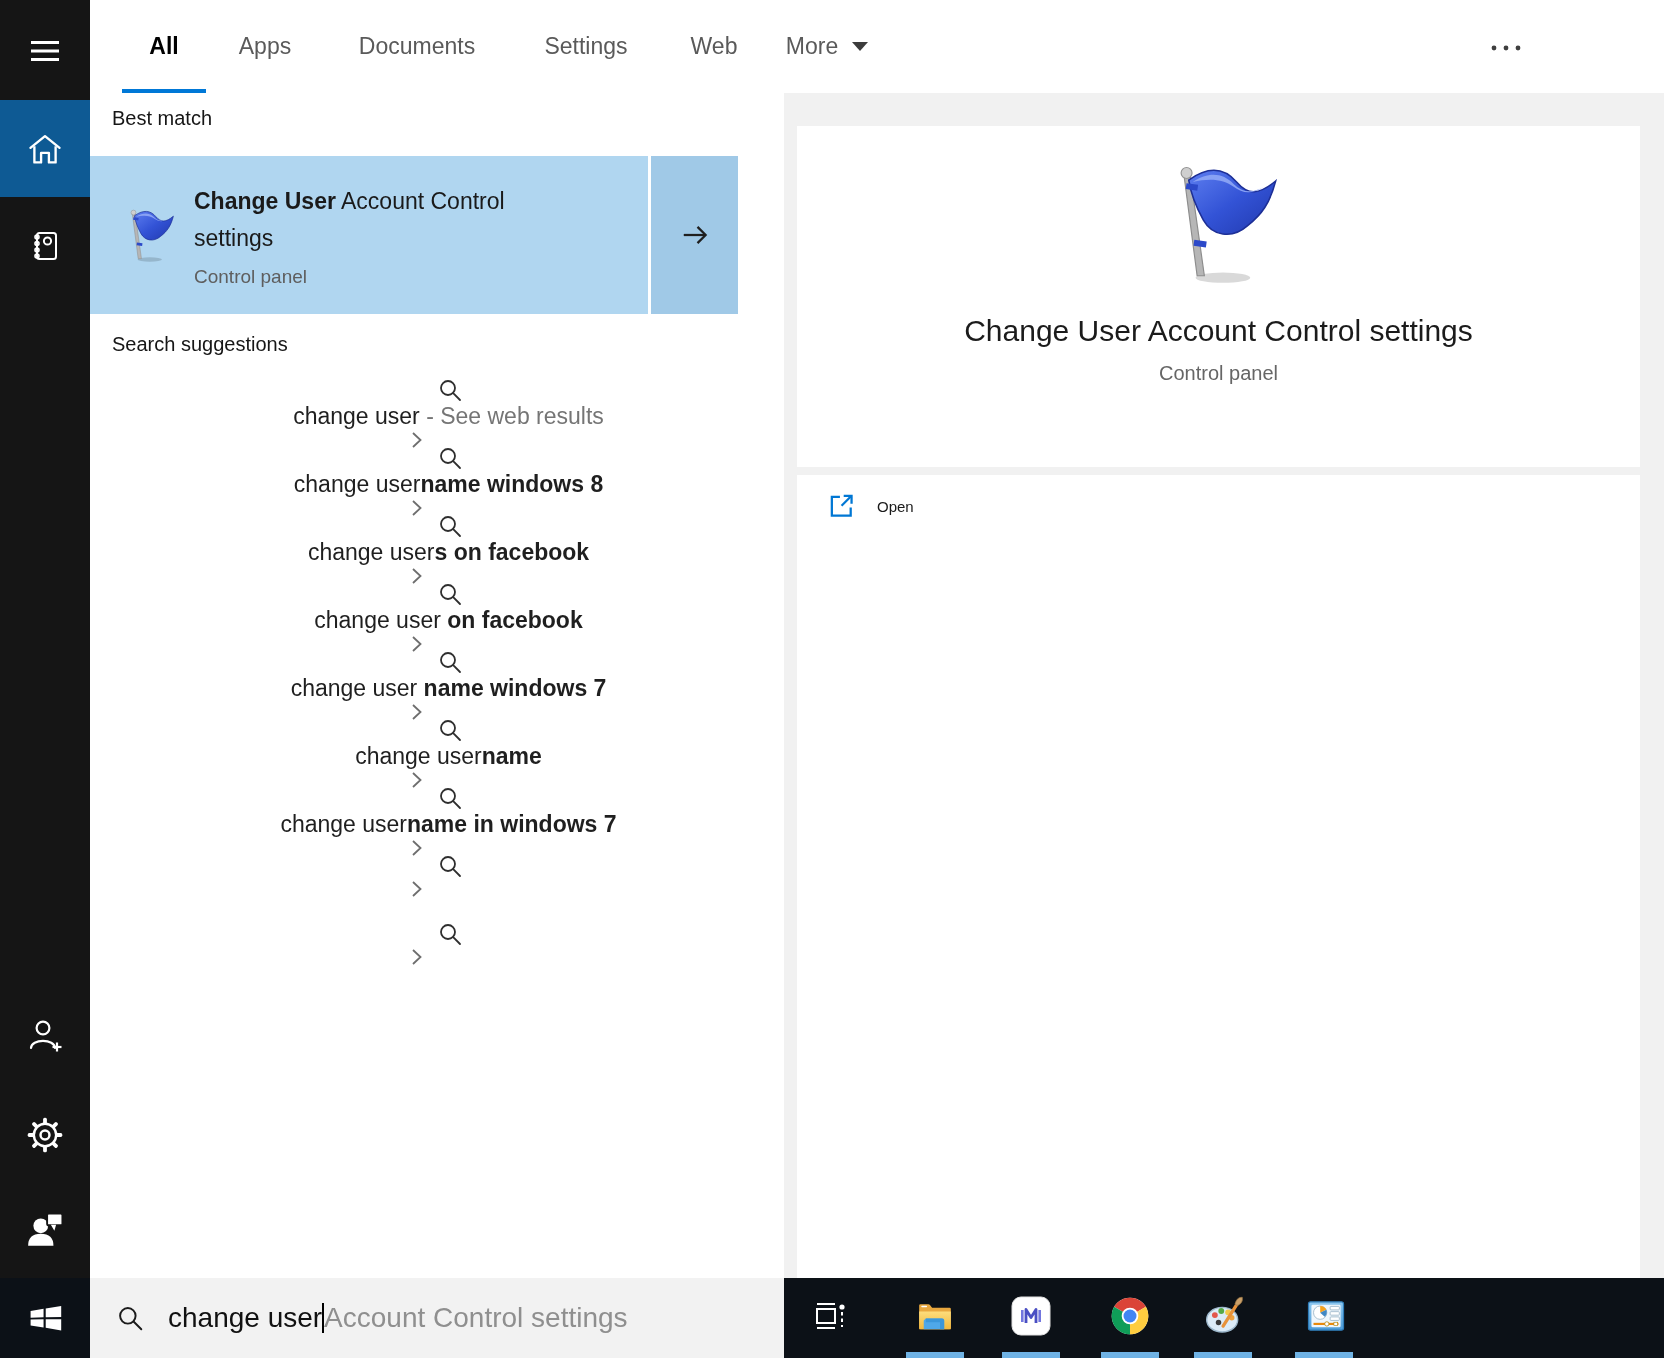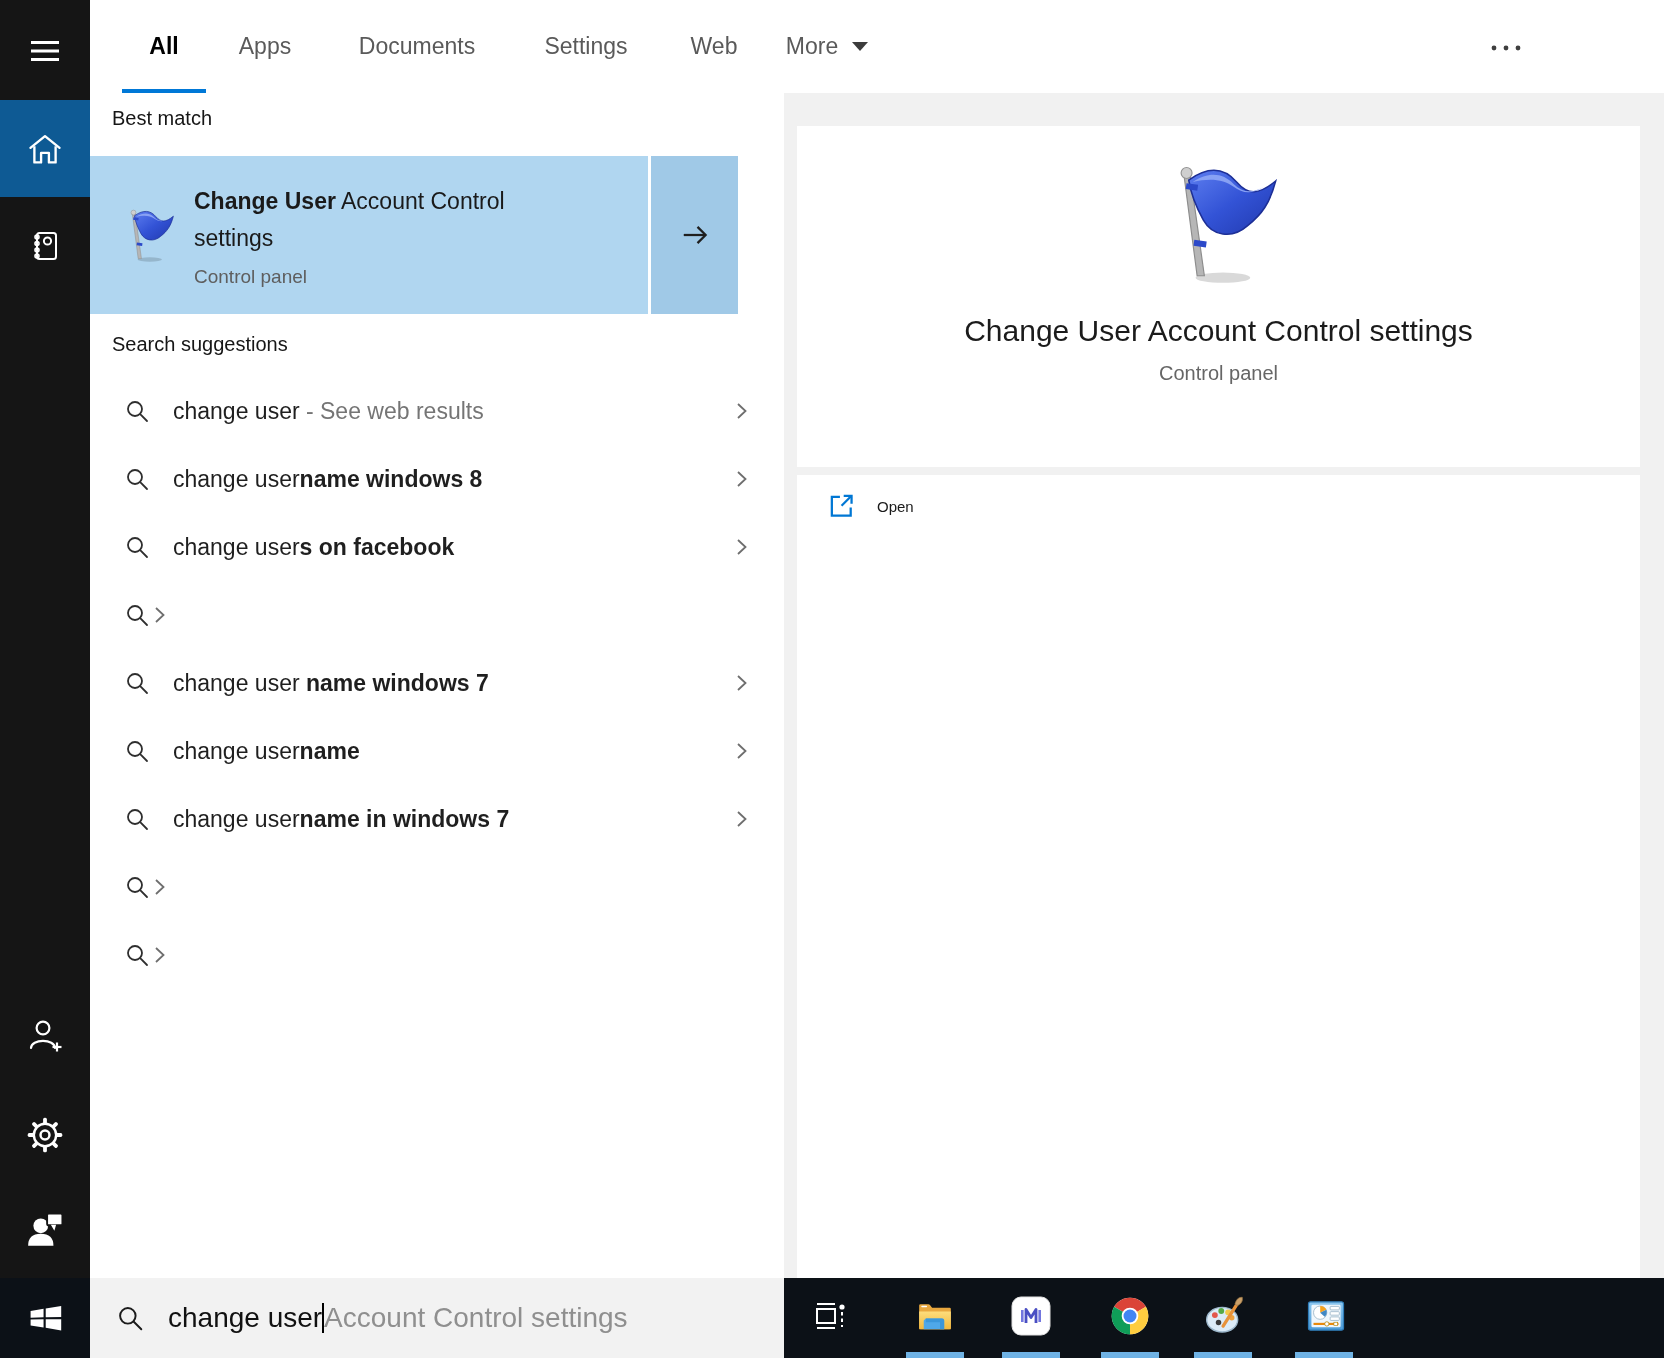--- a/index.html
+++ b/index.html
@@ -30,21 +30,21 @@
   #bm-row { position:absolute; left:0; top:63px; width:648px; height:158px; background:#b0d6f0; display:flex; }
   #bm-main { width:558px; height:158px; display:flex; align-items:center; }
   #bm-gap { width:3px; height:158px; background:#ffffff; }
   #bm-arrowbox { width:87px; height:158px; background:#a0c9e7; display:flex; align-items:center; justify-content:center; }
   #bm-flag { margin-left:30px; width:56px; height:62px; flex:0 0 auto; }
   #bm-text { margin-left:18px; width:400px; }
   #bm-title { font-size:23px; line-height:37px; color:#1a1a1a; width:390px; }
   #bm-title b { font-weight:700; }
   #bm-sub { font-size:19px; color:#5e5e5e; margin-top:9px; }
 
-  .sug-row { position:absolute; left:8px; width:694px; height:68px; display:flex; align-items:center; }
+  .sug-row { position:absolute; left:0; width:694px; height:68px; display:flex; align-items:center;flex-direction:column; }
   .sug-mag { margin-left:26px; flex:0 0 auto; }
   .sug-text { margin-left:23px; font-size:23px; color:#1f1f1f; flex:1 1 auto; white-space:nowrap; }
   .sug-text span { white-space:pre; }
   .sug-bold { font-weight:700; }
   .sug-gray { color:#757575; }
   .sug-chev { margin-right:40px; flex:0 0 auto; }
 
   
   #right-area { position:absolute; left:784px; top:93px; width:880px; height:1185px; background:#f1f1f1; z-index:1; }
   #preview-card { position:absolute; left:13px; top:33px; width:843px; height:1152px; background:#fff; }
@@ -242,20 +242,21 @@
       </svg>
     <div class="sug-text"><span>change user</span><span class="sug-bold">s on facebook</span><span class="sug-gray"></span></div>
     <svg class="sug-chev" width="20" height="20" viewBox="0 0 20 20">
         <path d="M6 3 L13.5 10 L6 17" fill="none" stroke="#6e6e6e" stroke-width="1.8"></path>
       </svg>
   </div>
   <div class="sug-row" style="top:488px">
     <svg class="sug-mag" width="26" height="26" viewBox="0 0 26 26">
         <use href="#mag-icon"></use>
       </svg>
+    <div class="sug-text"><span>change user</span><span class="sug-bold"> on facebook</span><span class="sug-gray"></span></div>
     <svg class="sug-chev" width="20" height="20" viewBox="0 0 20 20">
         <path d="M6 3 L13.5 10 L6 17" fill="none" stroke="#6e6e6e" stroke-width="1.8"></path>
       </svg>
   </div>
   <div class="sug-row" style="top:556px">
     <svg class="sug-mag" width="26" height="26" viewBox="0 0 26 26">
         <use href="#mag-icon"></use>
       </svg>
     <div class="sug-text"><span>change user</span><span class="sug-bold"> name windows 7</span><span class="sug-gray"></span></div>
     <svg class="sug-chev" width="20" height="20" viewBox="0 0 20 20">

